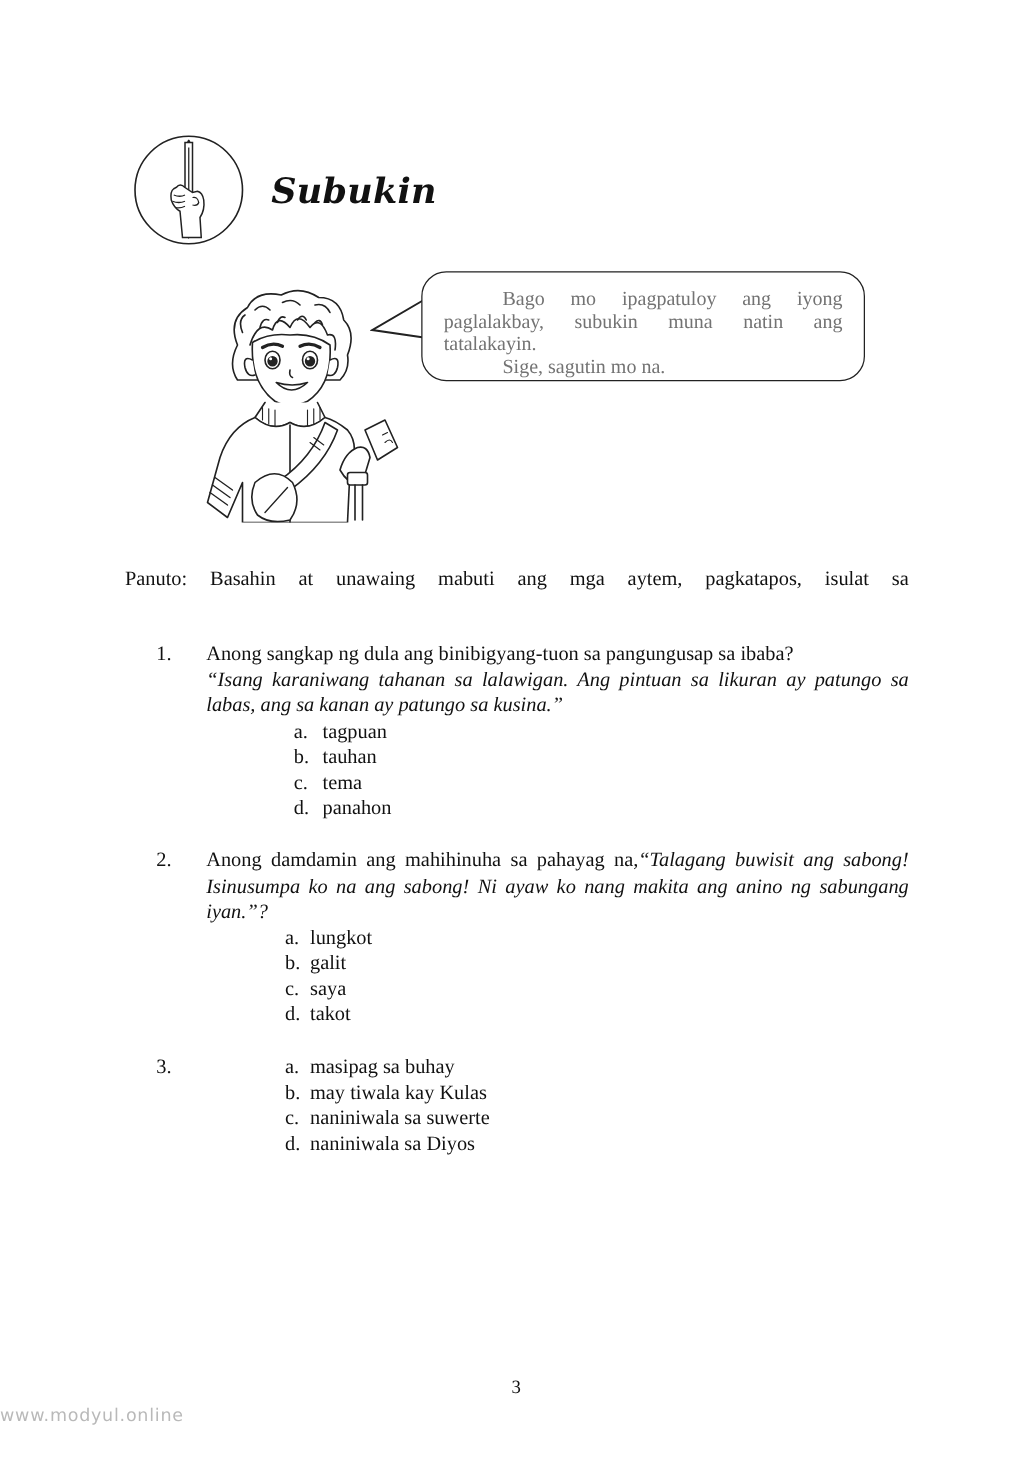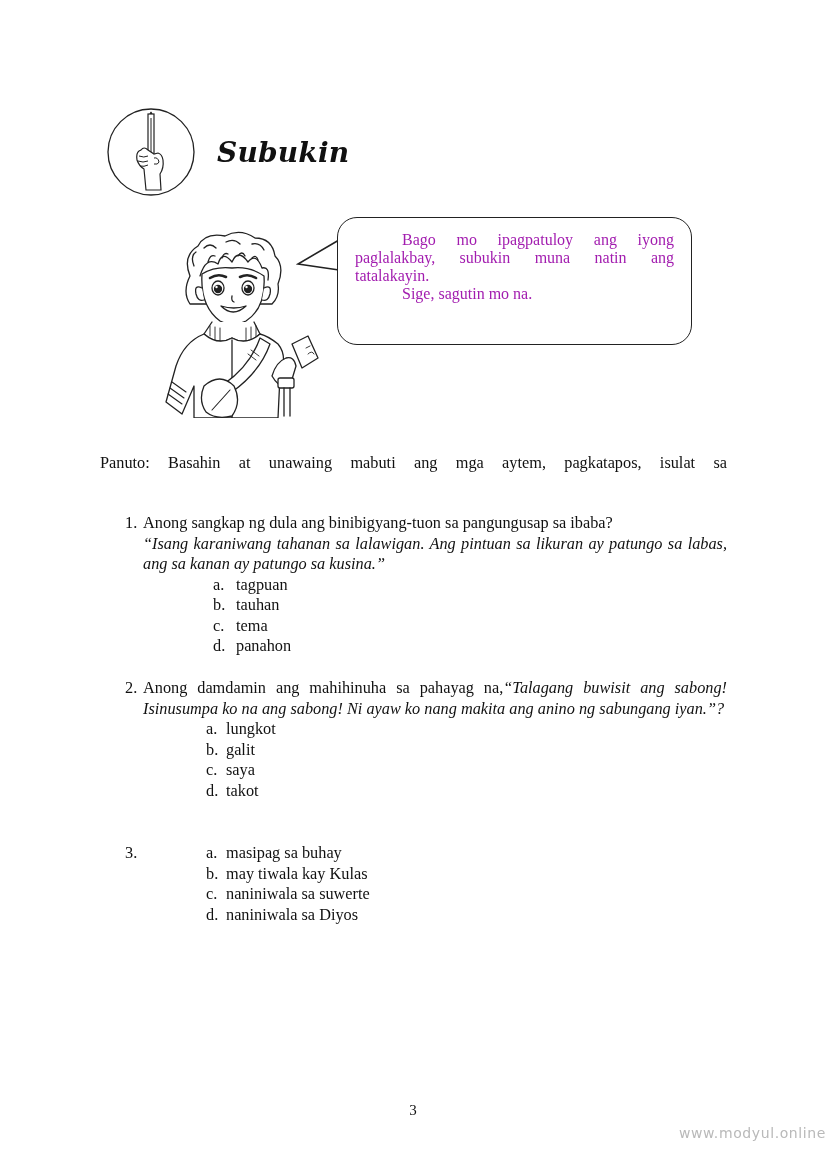--- a/index.html
+++ b/index.html
@@ -9,56 +9,56 @@
     .header-icon { position: absolute; left: 106px; top: 108px; width: 90px; height: 88px; }
     .section-title {
       position: absolute; left: 217px; top: 136px;
       font-family: "DejaVu Serif", serif; font-weight: bold; font-style: italic;
       font-size: 28px; letter-spacing: 0.2px; color: #111;
     }
 
     .character { position: absolute; left: 160px; top: 226px; width: 170px; height: 192px; }
 
     .bubble {
-      position: absolute; left: 337px; top: 217px; width: 355px; height: 128px;
+      position: absolute; left: 337px; top: 217px; width: 355px; height: 88px;
       border: 1.6px solid #222; border-radius: 20px; background: #fff;
       padding: 13px 17px 0 17px;
       font-family: "Liberation Serif", serif; font-size: 16px; line-height: 18px;
-      text-align: justify; color: #a21caf;
+      text-align: justify; color: #737373;
     }
     .bubble-tail { position: absolute; left: 296px; top: 236px; width: 45px; height: 42px; }
     .bubble p { text-indent: 47px; }
 
     .instructions {
       position: absolute; left: 100px; top: 452px; width: 627px;
       font-family: Liberation Serif, serif; font-size: 16.3px; line-height: 21px;
       text-align: justify; text-align-last: left;
     }
     .jline { text-align: justify; text-align-last: justify; display: block; }
 
     .question {
       position: absolute; left: 125px; width: 602px;
       font-family: "Liberation Serif", serif; font-size: 16.3px; line-height: 20.5px;
     }
     .q-num { position: absolute; left: 0; top: 0; }
-    .q-body { margin-left: 18px; text-align: justify; }
+    .q-body { margin-left: 40px; text-align: justify; }
     .q-body em { font-style: italic; }
     .choices { list-style: none; margin-top: 0; }
     .choices li { display: flex; }
     .q1 .choices { margin-left: 70px; }
     .q1 .choices .letter { width: 23px; }
     .q23 .choices { margin-left: 63px; }
     .q23 .choices .letter { width: 20px; }
 
     .page-number {
       position: absolute; left: 0; width: 826px; top: 1102px; text-align: center;
       font-family: "Liberation Serif", serif; font-size: 15px; color: #111;
     }
     .watermark {
-      position: absolute; left: 0; width: 826px; top: 1125px; text-align: right;
+      position: absolute; left: 0; width: 826px; top: 1125px; text-align: left;
       font-family: "DejaVu Sans", sans-serif; font-size: 14px; color: #b9b9b9; letter-spacing: 0.6px;
     }
   </style>
 </head>
 <body>
 
 <svg class="header-icon" viewBox="0 0 90 88">
   <circle cx="45" cy="44" r="43" fill="#fff" stroke="#222" stroke-width="1.3"></circle>
 
   <rect x="42" y="6" width="6" height="68" fill="#fff" stroke="#222" stroke-width="1.2"></rect>

